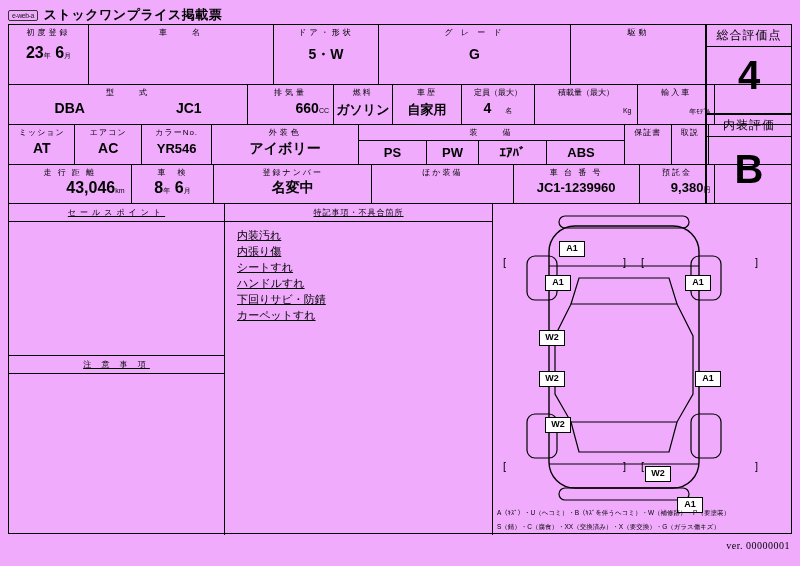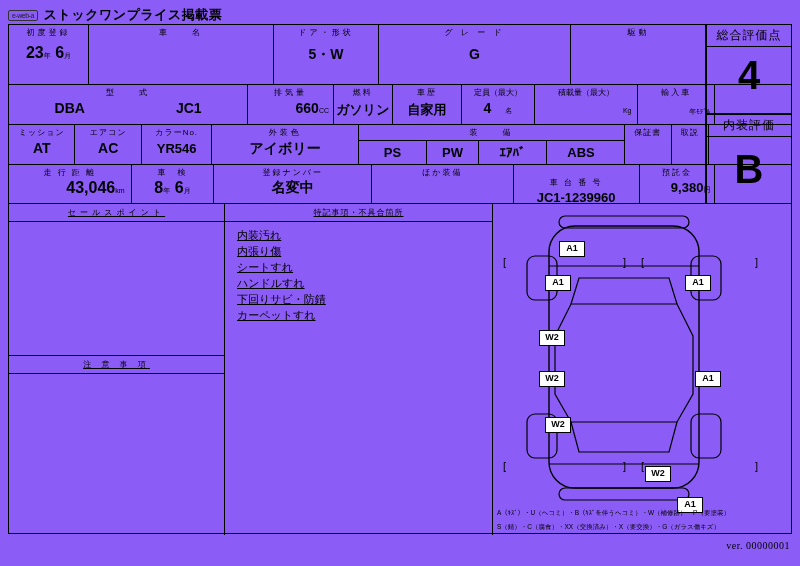--- a/index.html
+++ b/index.html
@@ -1,17 +1,17 @@
 <!DOCTYPE html>
 <html><head>
 <meta charset="utf-8">
 <style>
   html,body{margin:0;padding:0;background:#fff;}
   body{font-family:"Liberation Sans", sans-serif;color:#000;}
-  .sheet{position:relative;width:800px;height:566px;background:#8b5cf6;overflow:hidden;}
+  .sheet{position:relative;width:800px;height:566px;background:#f0abfc;overflow:hidden;}
 
   
   .hdr{position:absolute;left:8px;top:6px;display:flex;align-items:center;gap:6px;}
   .hdr .logo{font-size:7px;border:1px solid #333;padding:1px 3px;letter-spacing:-0.5px;color:#222;border-radius:2px;}
   .hdr .title{font-size:13px;font-weight:bold;letter-spacing:0.5px;}
 
   
   .frame{position:absolute;left:8px;top:24px;width:784px;height:510px;border:1px solid #000;box-sizing:border-box;}
 
   .row{display:flex;box-sizing:border-box;}
@@ -191,21 +191,21 @@
       </div>
       <div class="cell" style="width:175px;">
         <div class="lbl" style="letter-spacing:2px;">登録ナンバー</div>
         <div class="val v14" style="padding-top:1px;">名変中</div>
       </div>
       <div class="cell" style="width:157px;">
         <div class="lbl" style="letter-spacing:2px;">ほか装備</div>
         <div class="val v13"></div>
       </div>
       <div class="cell" style="width:140px;">
-        <div class="lbl" style="letter-spacing:2px;margin-top:10px;">車 台 番 号</div>
+        <div class="lbl" style="letter-spacing:2px;">車 台 番 号</div>
         <div class="val v13" style="padding-top:2px;">JC1-1239960</div>
       </div>
       <div class="cell" style="width:84px;border-right:1px solid #000;">
         <div class="lbl" style="letter-spacing:2px;">預託金</div>
         <div class="val v13" style="padding-top:2px;text-align:right;padding-right:4px;">
           <span>9,380</span><span class="sub">円</span>
         </div>
       </div>
       <div class="cell" style="width:84px;border-right:none;"></div>
     </div>

